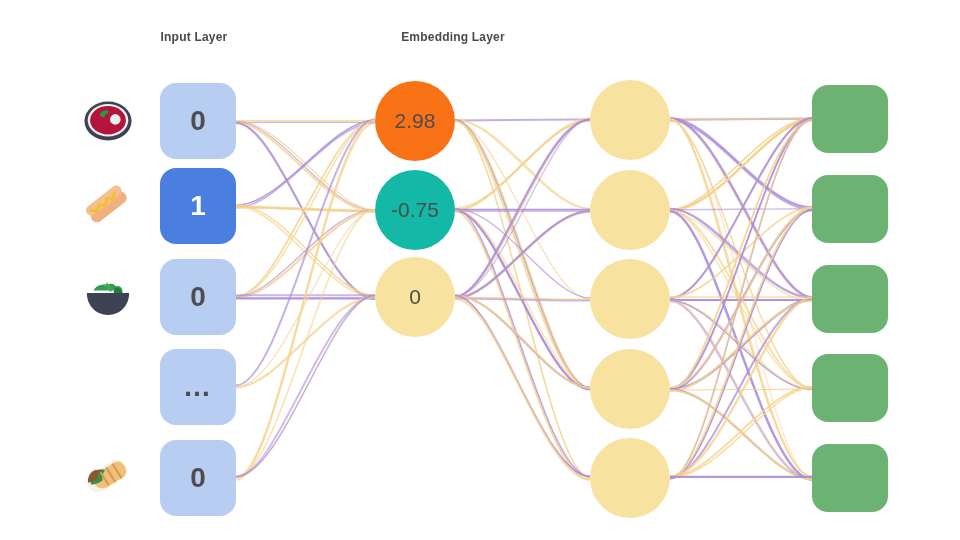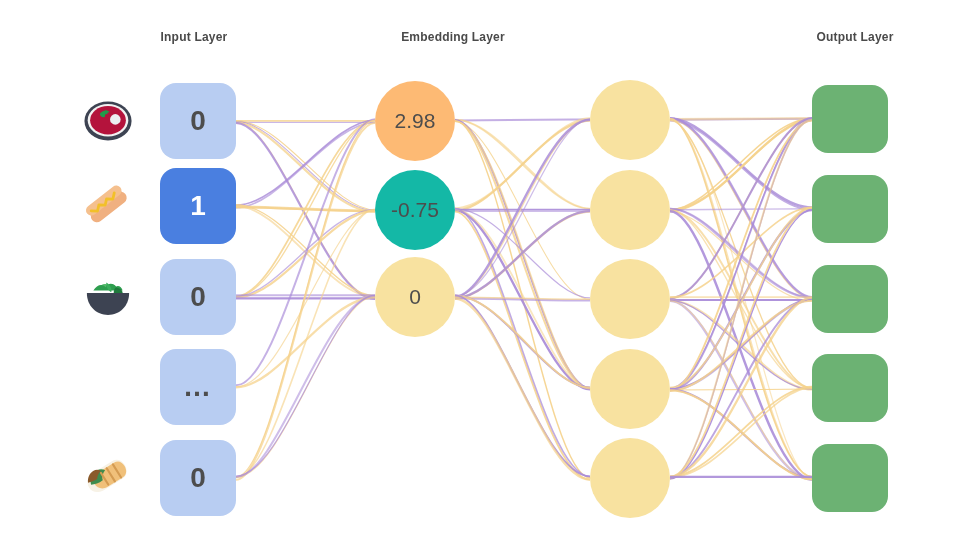--- a/index.html
+++ b/index.html
@@ -162,21 +162,20 @@
       <path d="M 670 478.80062389504195 C 715.4117392559823 478.80062389504195, 765.1117392559823 209.80062389504192, 812 209.80062389504192" stroke="#a98bd8" stroke-width="1.26" fill="none" opacity="0.91"></path>
       <path d="M 670 477.45049715109656 C 713.8019167435597 477.45049715109656, 763.5019167435597 298.45049715109656, 812 298.45049715109656" stroke="#a98bd8" stroke-width="2.02" fill="none" opacity="0.76"></path>
       <path d="M 670 476.53958368326516 C 720.8482681796412 476.53958368326516, 770.5482681796412 297.53958368326516, 812 297.53958368326516" stroke="#f5d28c" stroke-width="2.32" fill="none" opacity="0.80"></path>
       <path d="M 670 477.32305431427574 C 720.8605765387931 477.32305431427574, 770.5605765387932 387.32305431427574, 812 387.32305431427574" stroke="#f5d28c" stroke-width="1.69" fill="none" opacity="0.72"></path>
       <path d="M 670 476.64545345336455 C 715.4719256421188 476.64545345336455, 765.1719256421188 386.64545345336455, 812 386.64545345336455" stroke="#f5d28c" stroke-width="1.76" fill="none" opacity="0.85"></path>
       <path d="M 670 476.9035511021053 C 715.127924885218 476.9035511021053, 764.8279248852181 476.9035511021053, 812 476.9035511021053" stroke="#a98bd8" stroke-width="2.40" fill="none" opacity="0.89"></path>
     </svg>
 
   <div class="layer-title" id="t0" style="left: 194px; top: 30px; color: rgb(74, 74, 74);">Input Layer</div>
   <div class="layer-title" id="t1" style="left: 453px; top: 30px; color: rgb(74, 74, 74);">Embedding Layer</div>
-  <div class="layer-title" id="t2" style="left: 855px; top: 30px; color: rgb(74, 74, 74);">Output Layer</div>
 
   <div id="nodes-root">
       <div class="icon" style="left: 82px; top: 95px;"><svg viewBox="0 0 64 64" width="52" height="52">
       <ellipse cx="32" cy="32" rx="29" ry="24" fill="#3d4352"></ellipse>
       <ellipse cx="32" cy="31" rx="25" ry="20" fill="#f2f2f2"></ellipse>
       <ellipse cx="32" cy="31" rx="22" ry="17.5" fill="#b4133c"></ellipse>
       <path d="M22 23c4-5 10-5 12-2-4 1-6 3-6 6-3 1-6-1-6-4z" fill="#1f9c4a"></path>
       <path d="M29 18c2 2 3 4 2 6-2-1-3-3-2-6z" fill="#1f9c4a"></path>
       <circle cx="41" cy="30" r="6.5" fill="#eceff1"></circle>
     </svg></div>
@@ -216,21 +215,21 @@
         <g stroke="#d49b52" stroke-width="2.6" stroke-linecap="round">
           <line x1="28" y1="22" x2="28" y2="39"></line>
           <line x1="37" y1="21" x2="37" y2="40"></line>
           <line x1="46" y1="21" x2="46" y2="40"></line>
         </g>
       </g>
     </svg></div>
       <div class="node in-box" style="left: 160px; top: 440px; background: rgb(184, 205, 242); color: rgb(77, 77, 77);">
         <span>0</span>
       </div>
-      <div class="node emb-circle" style="left: 375px; top: 81px; background: #fdba74; color: rgb(77, 77, 77);">
+      <div class="node emb-circle" style="left: 375px; top: 81px; background: #f97316; color: rgb(77, 77, 77);">
         <span>2.98</span>
       </div>
       <div class="node emb-circle" style="left: 375px; top: 170px; background: #14b8a6; color: rgb(77, 77, 77);">
         <span>-0.75</span>
       </div>
       <div class="node emb-circle" style="left: 375px; top: 257px; background: rgb(248, 226, 160); color: rgb(77, 77, 77);">
         <span>0</span>
       </div>
       <div class="node hid-circle" style="left: 590px; top: 80px; background: rgb(248, 226, 160);"></div>
       <div class="node hid-circle" style="left: 590px; top: 170px; background: rgb(248, 226, 160);"></div>

